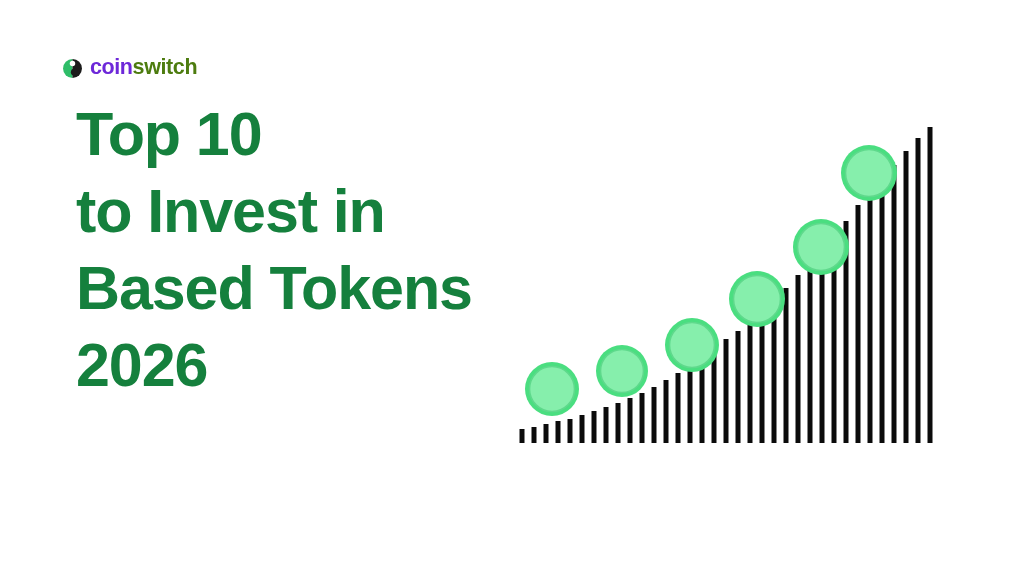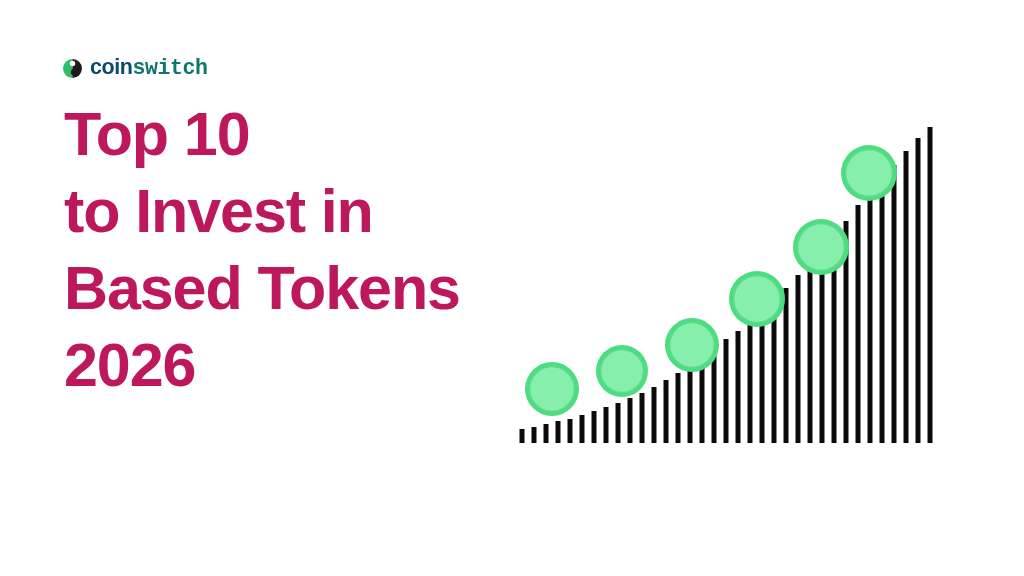--- a/index.html
+++ b/index.html
@@ -35,35 +35,35 @@
     width: 21px;
     height: 21px;
   }
   .brand-word {
     font-size: 21.5px;
     font-weight: 700;
     letter-spacing: -0.4px;
     line-height: 1;
     white-space: nowrap;
   }
-  .brand-word .w-coin { color: #0c4a6e; }
-  .brand-word .w-switch { color: #0f766e; font-family: Liberation Mono, monospace; }
+  .brand-word .w-coin { color: #6d28d9; }
+  .brand-word .w-switch { color: #4d7c0f; }
 
   
   .headline {
     position: absolute;
-    left: 64px;
+    left: 76px;
     top: 96px;
     width: 420px;
     margin: 0;
     font-size: 61px;
     font-weight: 700;
     line-height: 77px;
     letter-spacing: -1.1px;
-    color: #be185d;
+    color: #15803d;
   }
   .headline .hl-line { display: block; white-space: nowrap; }
 
   
   .chart-art {
     position: absolute;
     left: 500px;
     top: 110px;
     width: 460px;
     height: 350px;

